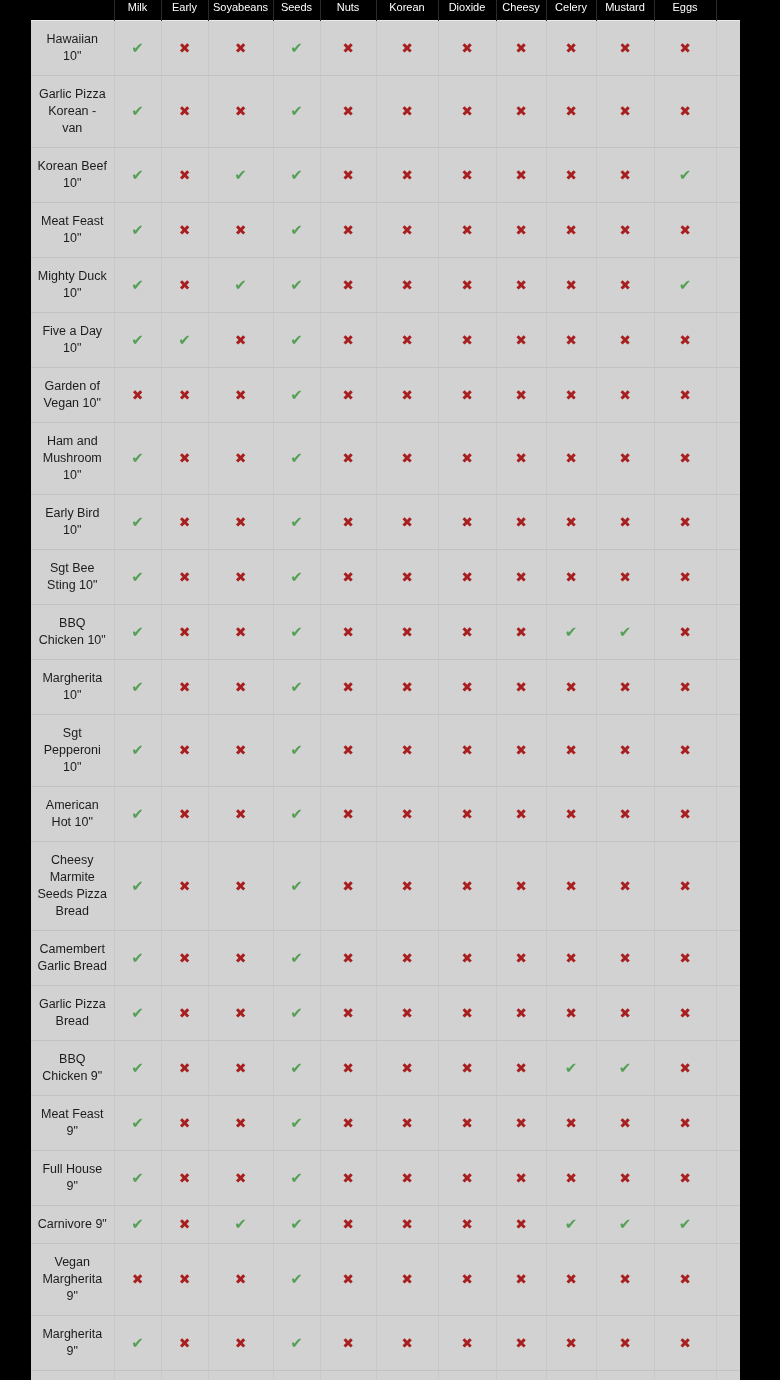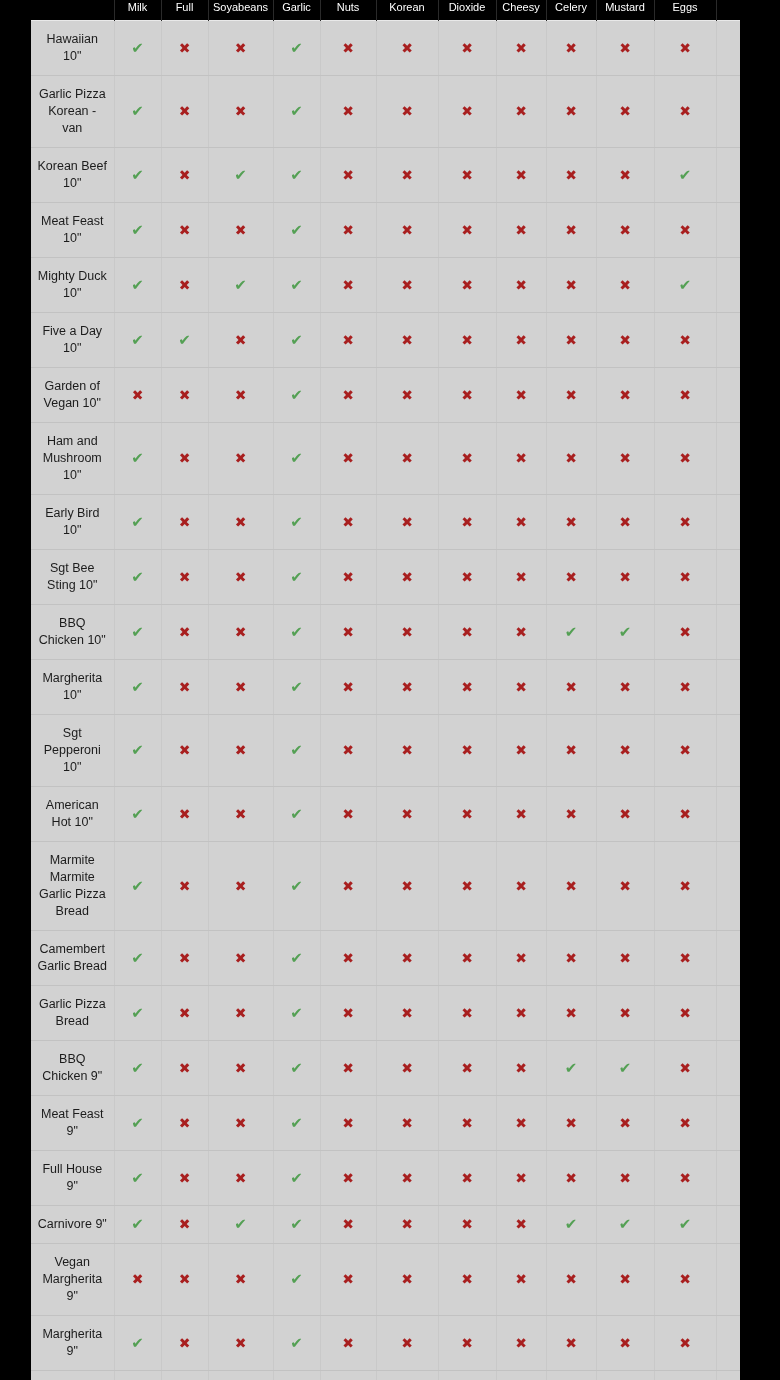--- a/index.html
+++ b/index.html
@@ -136,23 +136,23 @@
           <col class="c-h">
           <col class="c-i">
         <col class="c-j">
           <col class="c-k">
           <col class="c-l">
       </colgroup>
       <thead>
         <tr id="header-row">
           <th class="rowhead-col"></th>
         <th title="Milk">Milk</th>
-            <th title="Eggs">Full</th>
+            <th title="Eggs">Early</th>
             <th title="Soyabeans">Soyabeans</th>
-            <th title="Gluten">Garlic</th>
+            <th title="Gluten">Seeds</th>
             <th title="Nuts">Nuts</th>
             <th title="Peanuts">Korean</th>
             <th title="Sulphur Dioxide">Dioxide</th>
             <th title="Lupin">Cheesy</th>
             <th title="Celery">Celery</th>
             <th title="Mustard">Mustard</th>
             <th title="Sesame Seeds">Eggs</th>
             <th title=""></th>
           </tr>
       </thead>
@@ -361,21 +361,21 @@
             <td><span class="mark no">✖</span></td>
             <td><span class="mark no">✖</span></td>
             <td><span class="mark no">✖</span></td>
             <td><span class="mark no">✖</span></td>
             <td><span class="mark no">✖</span></td>
             <td><span class="mark no">✖</span></td>
             <td><span class="mark no">✖</span></td>
             <td></td>
           </tr>
           <tr>
-            <td class="item-name">Marmite Marmite Garlic Pizza Bread</td>
+            <td class="item-name">Cheesy Marmite Seeds Pizza Bread</td>
             <td><span class="mark yes">✔</span></td>
             <td><span class="mark no">✖</span></td>
             <td><span class="mark no">✖</span></td>
             <td><span class="mark yes">✔</span></td>
             <td><span class="mark no">✖</span></td>
             <td><span class="mark no">✖</span></td>
             <td><span class="mark no">✖</span></td>
             <td><span class="mark no">✖</span></td>
             <td><span class="mark no">✖</span></td>
             <td><span class="mark no">✖</span></td>

